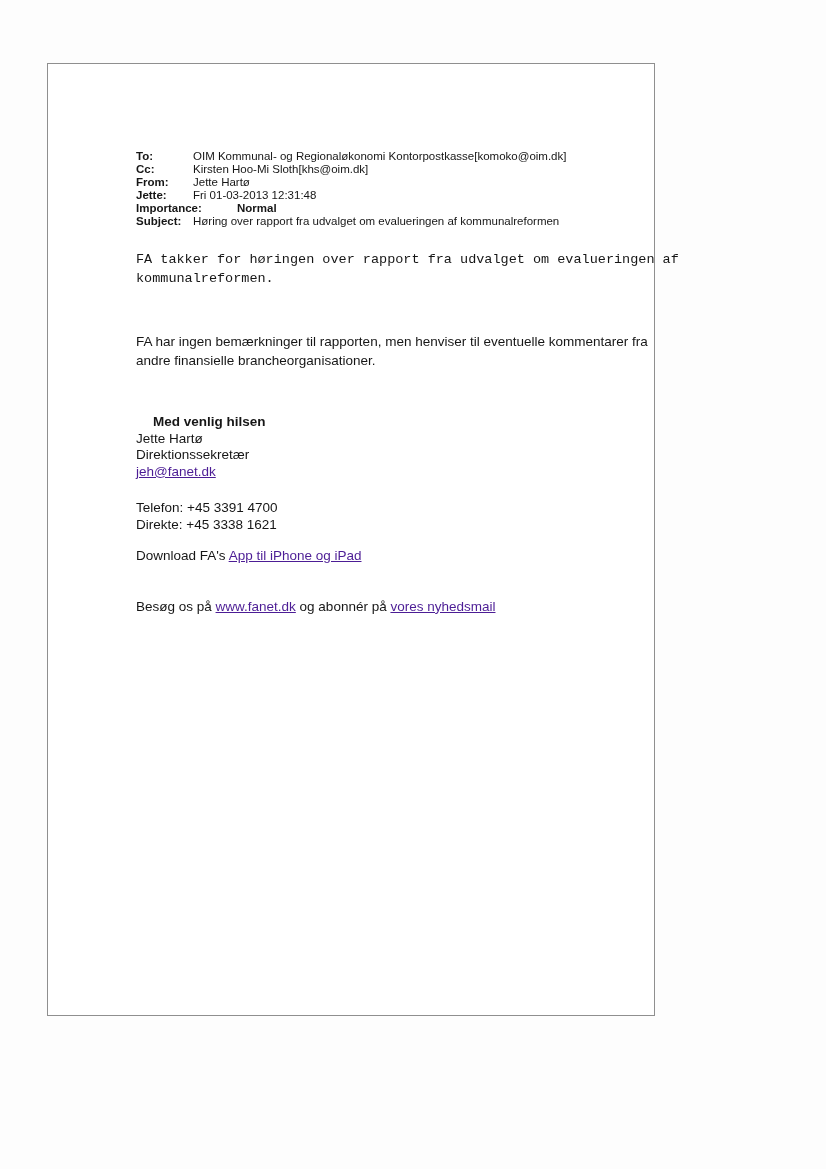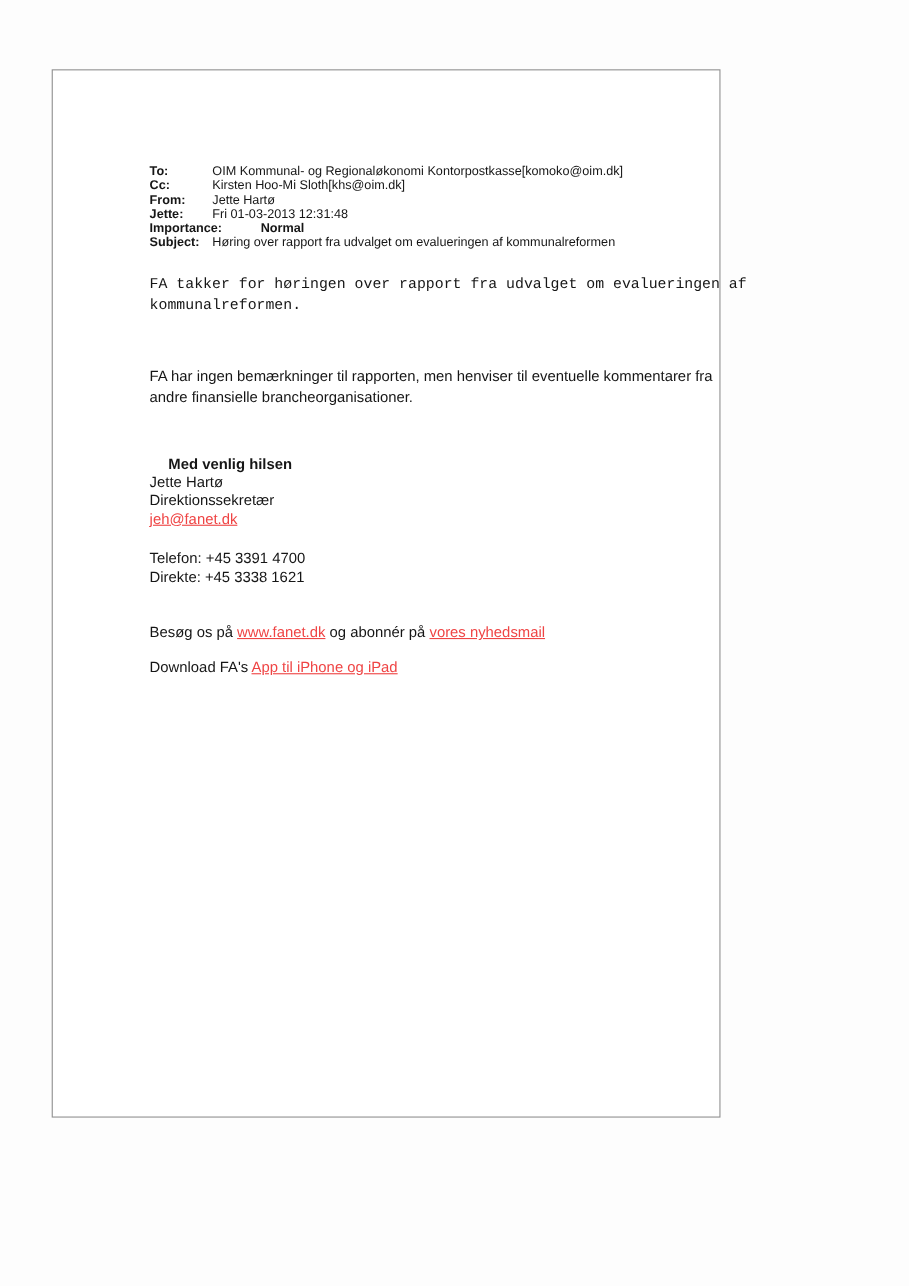--- a/index.html
+++ b/index.html
@@ -73,21 +73,21 @@
   }
   .sig-email {
     text-decoration: underline;
   }
   .phones { margin-top: 20px; }
   .company-block { margin-top: 33px; }
   .company-name { font-weight: bold; }
   .footer-line1 { margin-top: 34px; }
   .footer-line2 { margin-top: 15px; }
   .doc-link {
-    color: #ef4444;
+    color: #4c1d95;
     text-decoration: underline;
     cursor: pointer;
   }
 </style>
 </head>
 <body>
 
 <div class="canvas">
   <div class="page">
     <div class="content">
@@ -128,23 +128,23 @@
       <div class="sig">Jette Hartø</div>
       <div class="sig">Direktionssekretær</div>
       <div class="sig">
         <span class="sig-email doc-link">jeh@fanet.dk</span>
       </div>
 
       <div class="sig phones">Telefon: +45 3391 4700</div>
       <div class="sig">Direkte: +45 3338 1621</div>
 
 
+      <div class="sig footer-line2">
+        <span>Download FA's </span><span class="doc-link">App til iPhone og iPad</span>
+      </div>
+
       <div class="sig footer-line1">
         <span>Besøg os på </span><span class="doc-link">www.fanet.dk</span><span> og abonnér på </span><span class="doc-link">vores nyhedsmail</span>
-      </div>
-
-      <div class="sig footer-line2">
-        <span>Download FA's </span><span class="doc-link">App til iPhone og iPad</span>
       </div>
 
     </div>
   </div>
 </div>
 
 </body></html>

